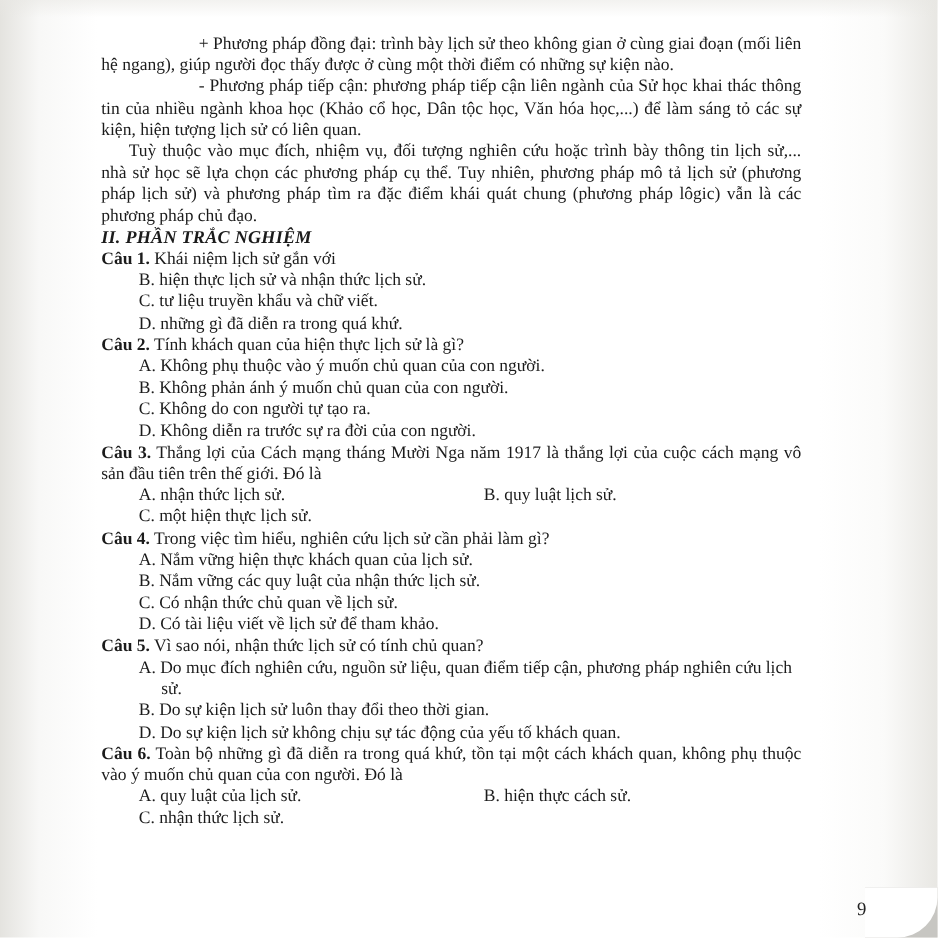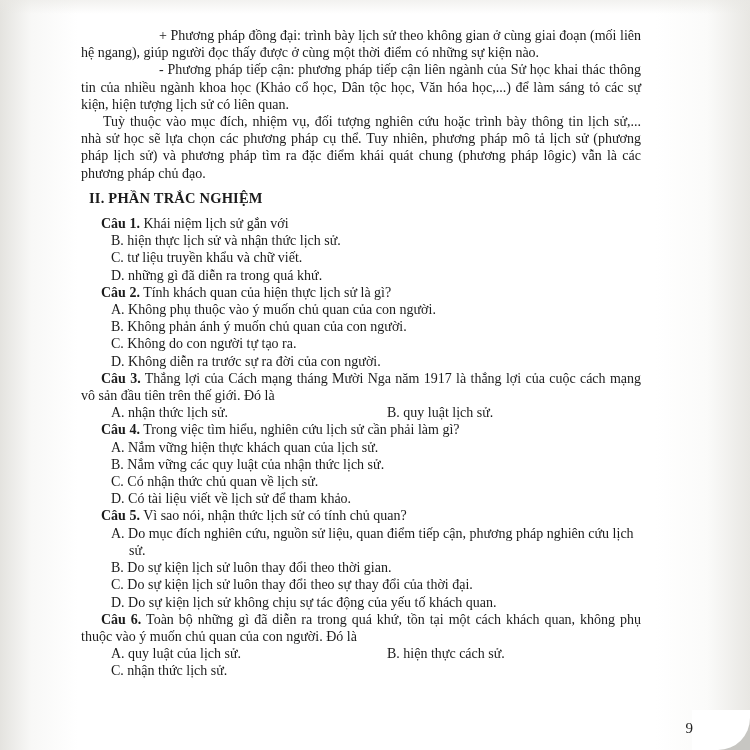--- a/index.html
+++ b/index.html
@@ -37,23 +37,23 @@
     content: ""; position: absolute; inset: 0; background: #ffffff;
     border-bottom-right-radius: 32px;
   }
   .content {
     position: absolute; left: 81px; top: 27px; width: 560px; z-index: 2;
     font-size: 14px; line-height: 17.2px;
   }
   .para { margin: 0; text-align: justify; }
   .para.indent-deep { text-indent: 78px; }
   .para.indent-normal { text-indent: 22px; }
-  .heading { margin: 8px; font-size: 14.5px; font-weight: bold; letter-spacing: 0.2px; }
+  .heading { margin: 0; font-size: 14.5px; font-weight: bold; letter-spacing: 0.2px; font-style: italic; }
   .q-head { margin: 0; text-align: justify; }
-  .q-label { font-weight: bold; margin-left: 20px; }
+  .q-label { font-weight: bold; }
   .options { margin: 0 0 0 30px; }
   .opt { margin: 0; padding-left: 18px; text-indent: -18px; }
   .options.two-col { display: grid; grid-template-columns: 260px auto; column-gap: 16px; }
   .page-number {
     position: absolute; right: 57px; bottom: 13px; z-index: 3;
     font-size: 15px; color: #222;
   }
 </style>
 </head>
 <body>
@@ -88,39 +88,39 @@
       <p class="opt">C. Không do con người tự tạo ra.</p>
       <p class="opt">D. Không diễn ra trước sự ra đời của con người.</p>
     </div>
   </div>
 
   <div class="question">
     <p class="q-head"><span class="q-label">Câu 3.</span> <span>Thắng lợi của Cách mạng tháng Mười Nga năm 1917 là thắng lợi của cuộc cách mạng vô sản đầu tiên trên thế giới. Đó là</span></p>
     <div class="options two-col">
       <p class="opt">A. nhận thức lịch sử.</p>
       <p class="opt">B. quy luật lịch sử.</p>
+      <p class="opt">C. một hiện thực lịch sử.</p>
     </div>
   </div>
 
   <div class="question">
     <p class="q-head"><span class="q-label">Câu 4.</span> <span>Trong việc tìm hiểu, nghiên cứu lịch sử cần phải làm gì?</span></p>
     <div class="options">
       <p class="opt">A. Nắm vững hiện thực khách quan của lịch sử.</p>
       <p class="opt">B. Nắm vững các quy luật của nhận thức lịch sử.</p>
       <p class="opt">C. Có nhận thức chủ quan về lịch sử.</p>
       <p class="opt">D. Có tài liệu viết về lịch sử để tham khảo.</p>
     </div>
   </div>
 
   <div class="question">
     <p class="q-head"><span class="q-label">Câu 5.</span> <span>Vì sao nói, nhận thức lịch sử có tính chủ quan?</span></p>
     <div class="options">
       <p class="opt">A. Do mục đích nghiên cứu, nguồn sử liệu, quan điểm tiếp cận, phương pháp nghiên cứu lịch sử.</p>
       <p class="opt">B. Do sự kiện lịch sử luôn thay đổi theo thời gian.</p>
-      <p class="opt">C. Do sự kiện lịch sử luôn thay đổi theo sự thay đổi của thời đại.</p>
       <p class="opt">D. Do sự kiện lịch sử không chịu sự tác động của yếu tố khách quan.</p>
     </div>
   </div>
 
   <div class="question">
     <p class="q-head"><span class="q-label">Câu 6.</span> <span>Toàn bộ những gì đã diễn ra trong quá khứ, tồn tại một cách khách quan, không phụ thuộc vào ý muốn chủ quan của con người. Đó là</span></p>
     <div class="options two-col">
       <p class="opt">A. quy luật của lịch sử.</p>
       <p class="opt">B. hiện thực cách sử.</p>
       <p class="opt">C. nhận thức lịch sử.</p>

